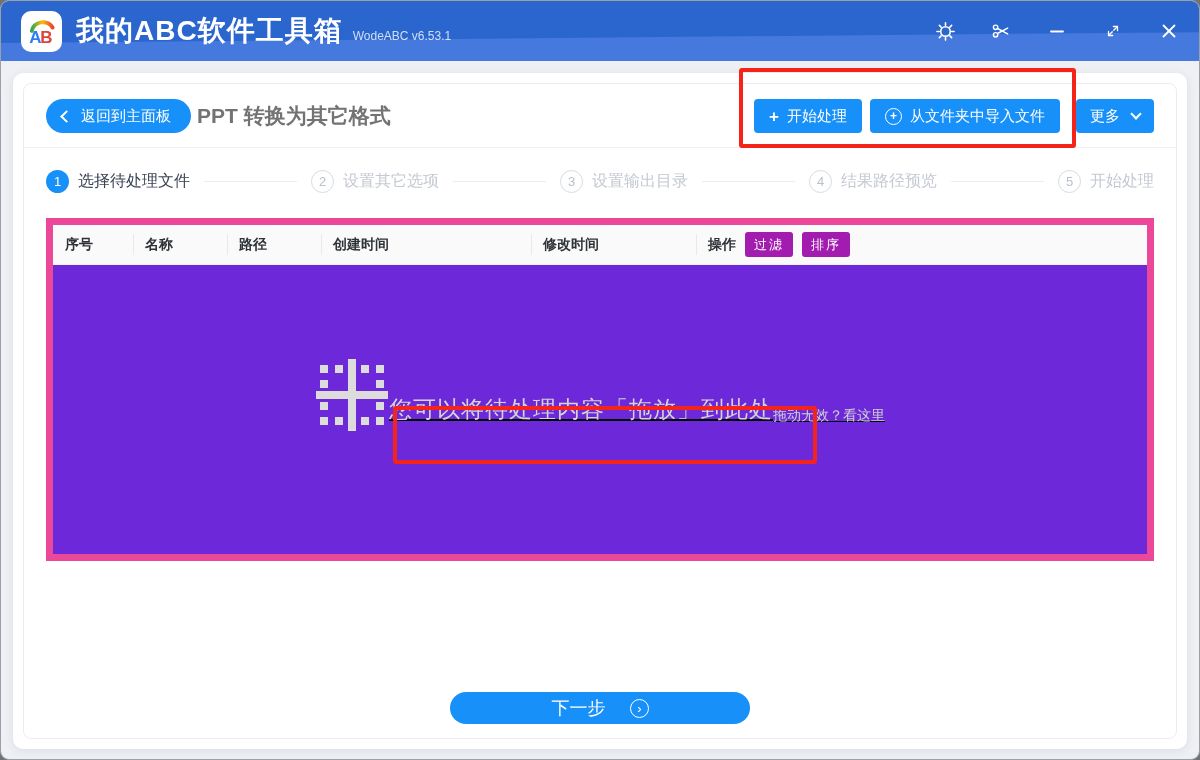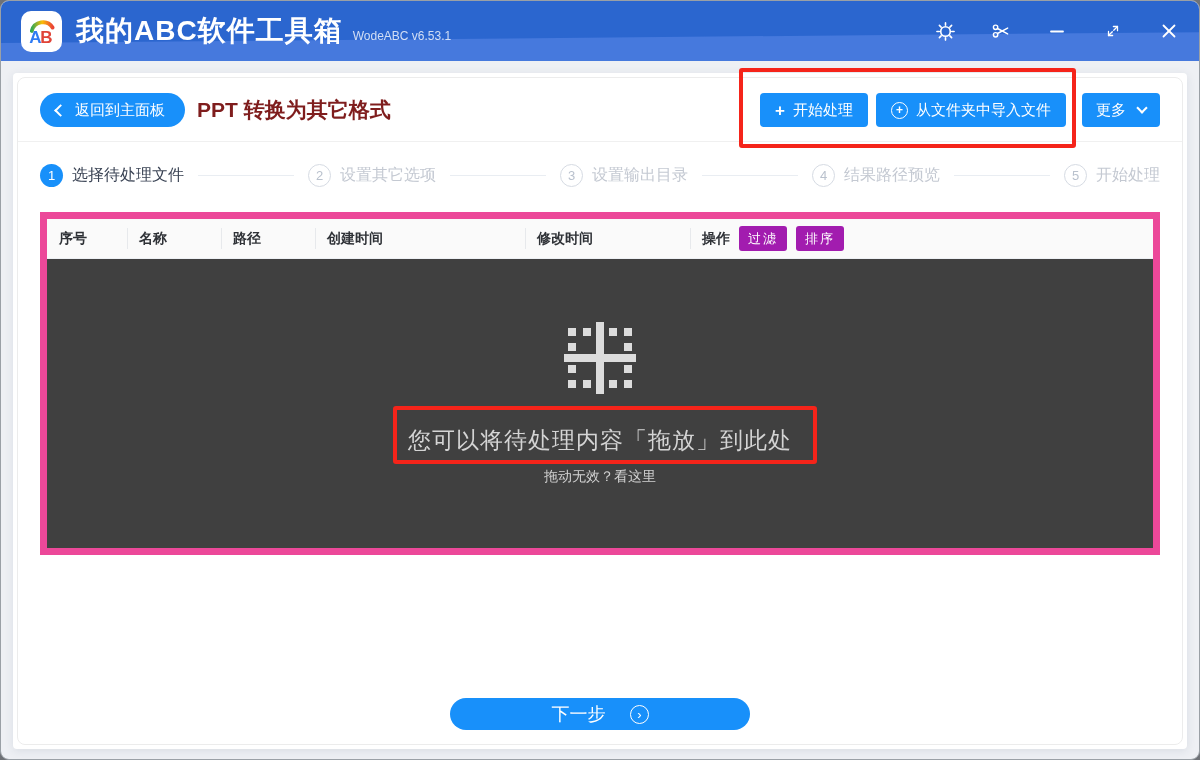--- a/index.html
+++ b/index.html
@@ -35,40 +35,40 @@
   .win-controls { margin-left:auto; display:flex; align-items:center; gap:32px; }
   .win-btn {
     width:24px; height:24px; display:flex; align-items:center; justify-content:center;
     cursor:pointer;
   }
   .win-btn svg { display:block; }
 
   
   .page { height:700px; padding:12px; }
   .panel {
-    height:100%; background:#fff; border-radius:4px;
-    box-shadow:0 2px 10px rgba(40,60,90,.10); padding:4px;
+    height:100%; background:#fff; border-radius:10px;
+    box-shadow:0 2px 10px rgba(40,60,90,.10); padding:10px;
   }
   .inner {
     height:100%; border:1px solid #ececec; border-radius:8px;
     display:flex; flex-direction:column; overflow:hidden; background:#fff;
   }
 
   
   .app-header { display:flex; align-items:center; padding:15px 22px 14px; }
   .pill-btn {
     height:34px; border:none; border-radius:17px; background:#1890fa; color:#fff;
     font-size:15px; display:inline-flex; align-items:center; gap:10px;
     padding:0 20px 0 16px; cursor:pointer; font-family:inherit;
   }
   .chev-left {
     width:9px; height:9px; border-left:2px solid #fff; border-bottom:2px solid #fff;
     transform:rotate(45deg); margin-top:1px;
   }
-  .page-title { font-size:21px; font-weight:bold; color:#7f1d1d; margin-left:12px; }
+  .page-title { font-size:21px; font-weight:bold; color:#737373; margin-left:6px; }
   .header-actions { margin-left:auto; display:flex; align-items:center; }
   .btn {
     height:34px; border:none; border-radius:4px; background:#1890fa; color:#fff;
     font-size:15px; display:inline-flex; align-items:center; justify-content:center;
     gap:8px; padding:0 15px; cursor:pointer; font-family:inherit;
   }
   .btn + .btn { margin-left:8px; }
   .btn.more { margin-left:16px; padding:0 14px; }
   .plus-glyph { font-size:17px; font-weight:bold; line-height:1; }
   .circle-icon {
@@ -111,22 +111,22 @@
     content:""; position:absolute; left:0; top:9px; bottom:9px; width:1px; background:#e7e9ec;
   }
   .th.c0{width:80px;} .th.c1{width:94px;} .th.c2{width:94px;} .th.c3{width:123px;}
   .th.c4{width:210px;} .th.c5{width:165px;} .th.c6{flex:1;}
   .mini-btn {
     height:25px; border:none; border-radius:3px; background:#a21caf; color:#fff;
     font-size:13px; padding:0 9px; margin-left:9px; cursor:pointer; font-family:inherit;
     letter-spacing:2px;
   }
   .tbody {
-    height:289px; display:flex; flex-direction:column; align-items:center;
-    justify-content:center; background:#404040;
+    height:289px; display:flex; flex-direction:row; align-items:center;
+    justify-content:center; background:#6d28d9;text-decoration:underline;
   }
   .drop-icon { margin-bottom:30px; }
   .drop-hint { font-size:23px; color:#d4d4d4; letter-spacing:1px; }
   .drop-subhint { font-size:14px; color:#d2d2d2; margin-top:12px; cursor:pointer; }
 
   
   .footer { margin-top:auto; display:flex; justify-content:center; padding-bottom:10px; flex:0 0 auto; }
   .next-btn {
     width:300px; height:32px; border:none; border-radius:19px; background:#1890fa;
     color:#fff; font-size:18px; display:flex; align-items:center; justify-content:center;

